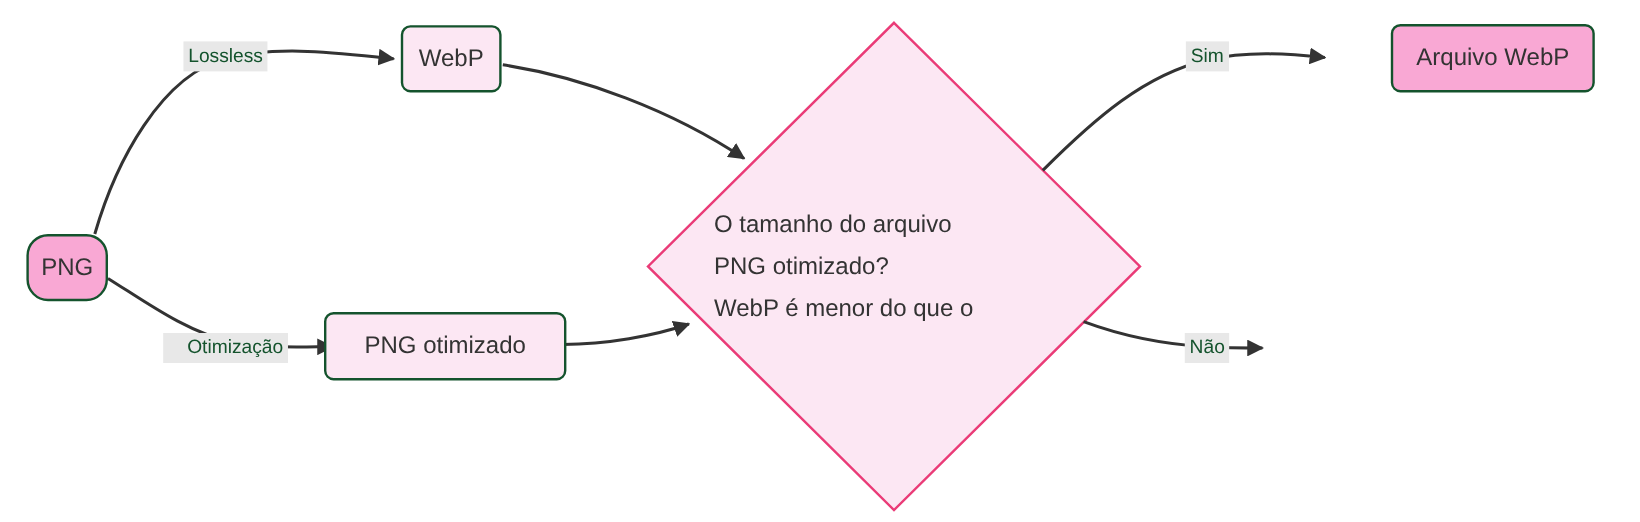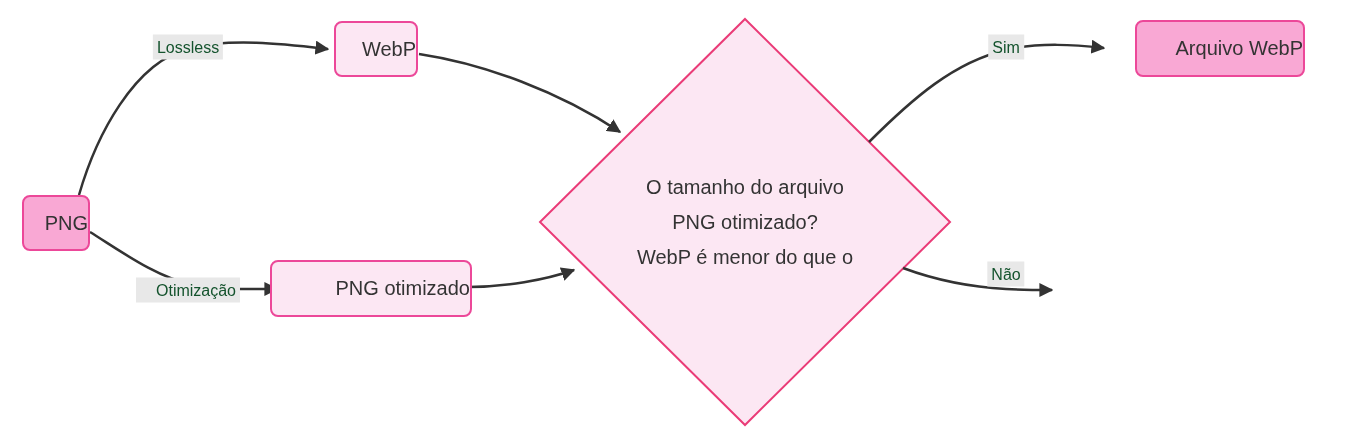--- a/index.html
+++ b/index.html
@@ -17,25 +17,25 @@
     overflow: hidden;
   }
   svg.edges-layer {
     position: absolute;
     left: 0;
     top: 0;
   }
   .node {
     position: absolute;
     box-sizing: border-box;
-    border: 2px solid #ec4899;
+    border: 2px solid #14532d;
     border-radius: 8px;
     display: flex;
     align-items: center;
-    justify-content: flex-end;
+    justify-content: center;
     font-size: 20px;
     color: #333333;
     white-space: nowrap;
   }
   .node.strong { background: #f9a8d4; }
   .node.light  { background: #fce7f3; }
   .edge-label {
     position: absolute;
     transform: translate(-50%, -50%);
     background: #e8e8e8;
@@ -43,21 +43,20 @@
     font-size: 16px;
     line-height: 25px;
     padding: 0 4px;
     white-space: nowrap;
   }
   .diamond-label {
     position: absolute;
     left: 595px;
     top: 170px;
     width: 300px;
-    text-align: center;
     font-size: 20px;
     line-height: 35px;
     color: #333333;
   }
   .diamond-label .line { display: block; white-space: nowrap; }
 </style>
 </head>
 <body>
 
 <div class="canvas">
@@ -74,44 +73,44 @@
     <g fill="none" stroke="#333333" stroke-width="2.5">
       <path d="M79,195 C96,136 134,62 190,48 C232,38 283,44 328,49" marker-end="url(#arrow)"></path>
       <path d="M90,232 C122,252 156,277 193,285 C219,290 249,289 277,289" marker-end="url(#arrow)"></path>
       <path d="M419,54 C485,64 560,92 620,132" marker-end="url(#arrow)"></path>
       <path d="M469,287 C505,287 545,280 574,270" marker-end="url(#arrow)"></path>
       <path d="M869,142 C912,99 954,62 1006,50 C1040,42 1076,45 1104,48" marker-end="url(#arrow)"></path>
       <path d="M903,268 C938,281 970,287 1006,289 C1022,290 1038,290 1052,290" marker-end="url(#arrow)"></path>
     </g>
   </svg>
 
-  <div class="node strong" style="left:22px; top:195px; width:68px; height:56px;">
+  <div class="node strong" style="left:22px; top:195px; width:68px; height:56px;border-radius:18px;">
     <span>PNG</span>
   </div>
 
   <div class="node light" style="left:334px; top:21px; width:84px; height:56px;">
     <span>WebP</span>
   </div>
 
   <div class="node light" style="left:270px; top:260px; width:202px; height:57px;">
     <span>PNG otimizado</span>
   </div>
 
   <div class="diamond-label">
     <span class="line">O tamanho do arquivo</span>
     <span class="line">PNG otimizado?</span>
     <span class="line">WebP é menor do que o</span>
   </div>
 
-  <div class="node strong" style="left:1135px; top:20px; width:170px; height:57px;">
+  <div class="node strong" style="left:1159px; top:20px; width:170px; height:57px;">
     <span>Arquivo WebP</span>
   </div>
 
 
   <div class="edge-label" style="left:188px; top:47px;">Lossless</div>
 
   <div class="edge-label" style="left:188px; top:290px;padding-left:20px;">Otimização</div>
 
   <div class="edge-label" style="left:1006px; top:47px;">Sim</div>
 
-  <div class="edge-label" style="left:1006px; top:274px;">Não</div>
+  <div class="edge-label" style="left:1006px; top:290px;">Não</div>
 
 </div>
 
 </body></html>

